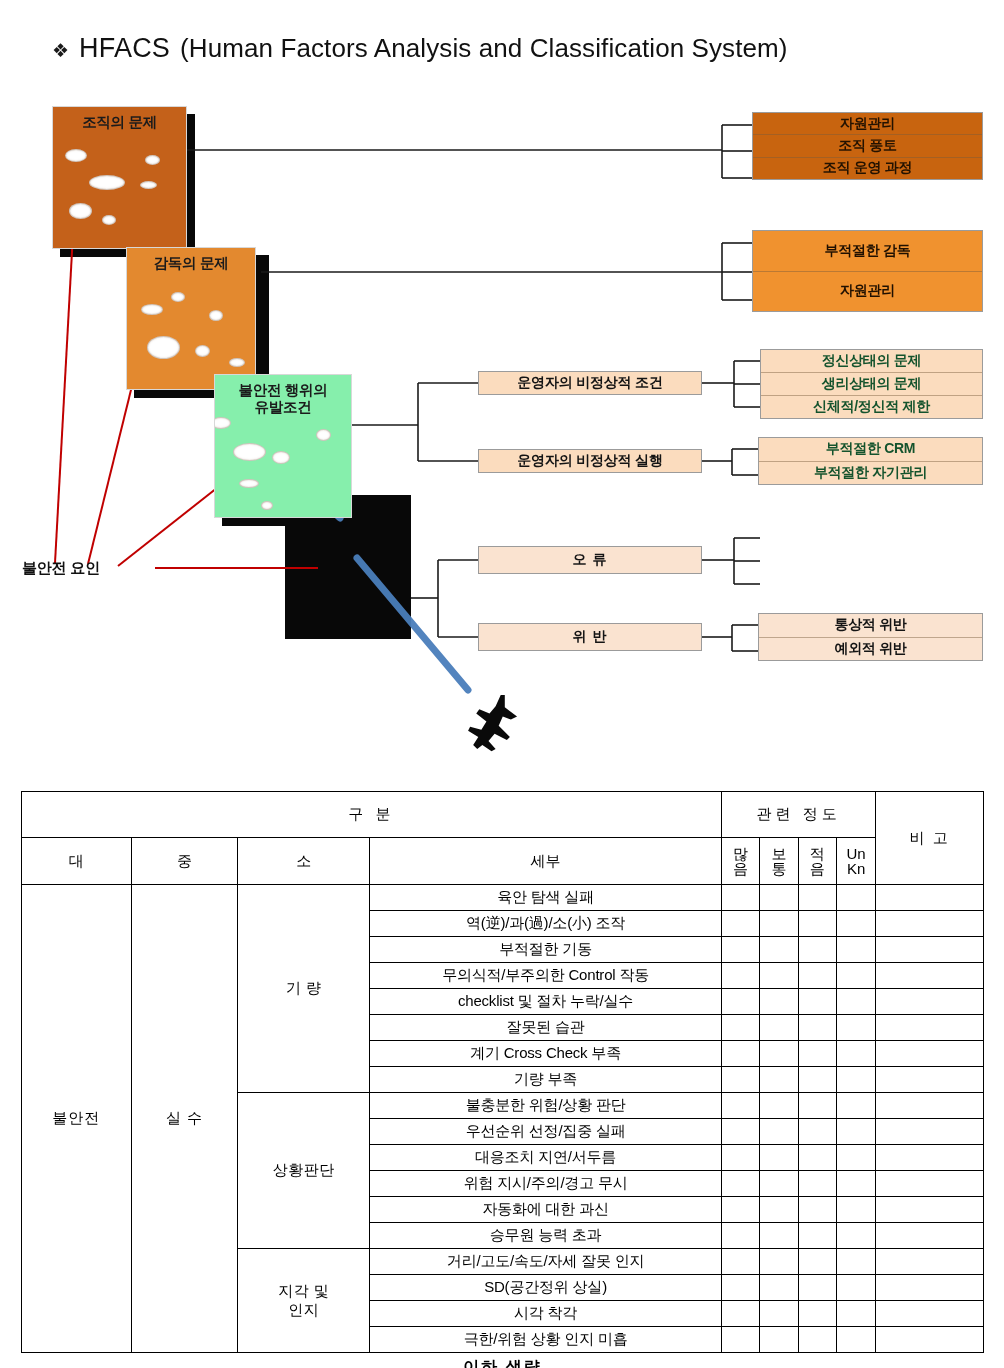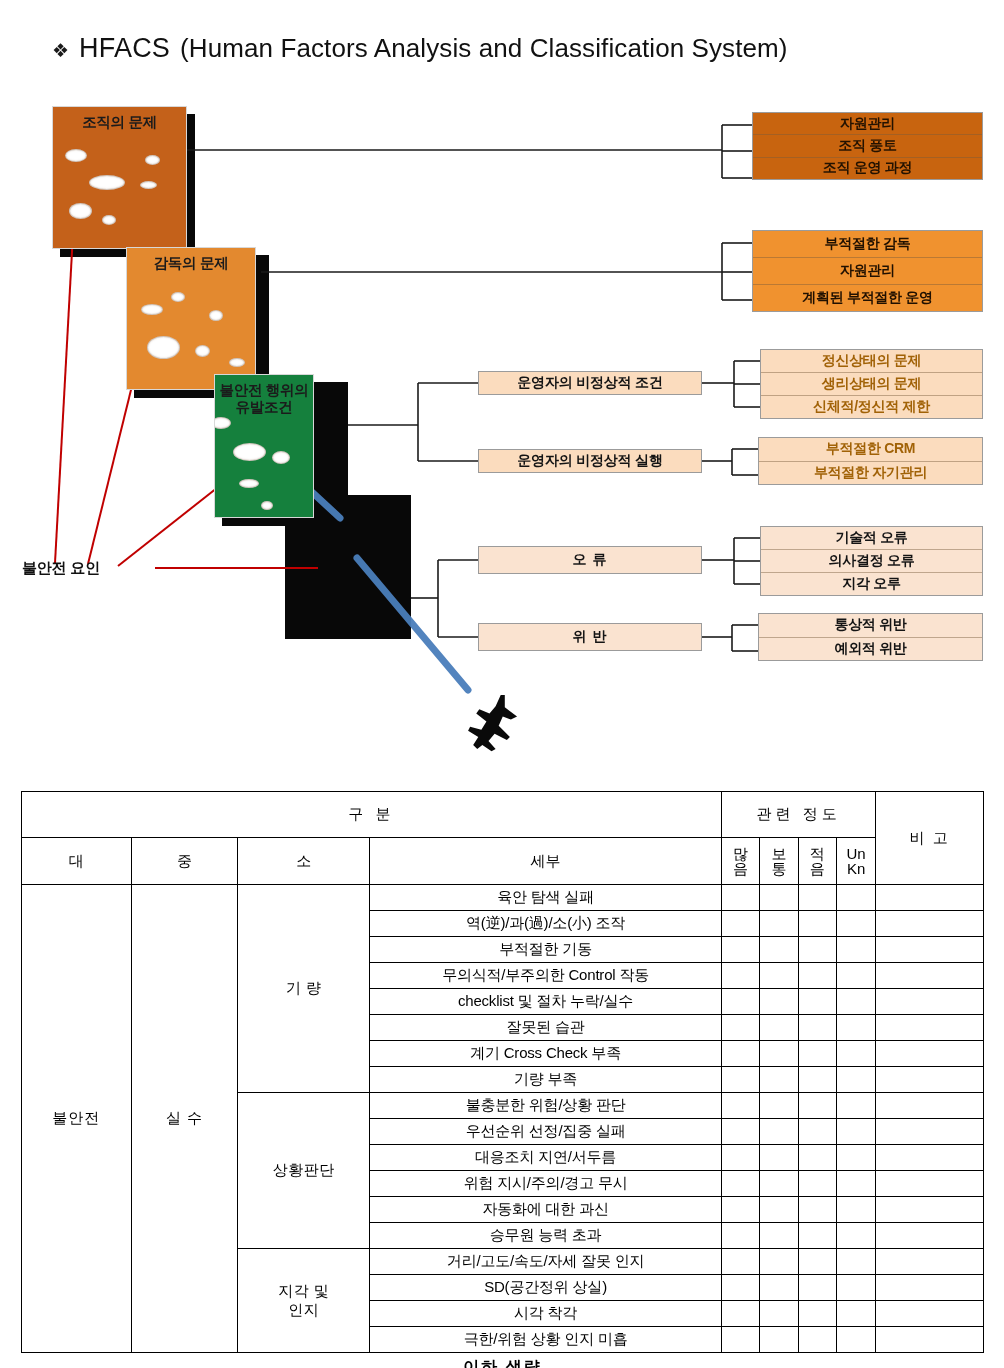--- a/index.html
+++ b/index.html
@@ -44,21 +44,21 @@
   .hole {
     position:absolute;
     background:#ffffff;
     border-radius:50%;
     border:1px solid rgba(170,150,135,.55);
     box-shadow: inset 0 0 2px rgba(150,120,95,.35);
   }
 
   #slice1 { left:52px;  top:106px; width:135px; height:143px; background:#C4611A; }
   #slice2 { left:126px; top:247px; width:130px; height:143px; background:#E3892F; }
-  #slice3 { left:214px; top:374px; width:100px; height:144px; background:#15803d; }
+  #slice3 { left:214px; top:374px; width:138px; height:144px; background:#86efac; }
   #slice4 { left:277px; top:487px; width:126px; height:144px; background:#F7DBC5; }
 
   
   .dbox {
     position:absolute;
     display:flex; flex-direction:column;
     border:1px solid #9b9b9b;
   }
   .dbox .brow {
     flex:1 1 auto;
@@ -68,21 +68,21 @@
     border-bottom:1px solid rgba(120,90,60,.45);
     white-space:nowrap;
   }
   .dbox .brow:last-child { border-bottom:none; }
 
   .lvl1 { background:#C8640F; }
   .lvl1 .brow { color:#231200; }
   .lvl2 { background:#F0922F; }
   .lvl2 .brow { color:#201000; }
   .lvl3 { background:#FBDCBE; }
-  .lvl3 .brow { color:#a16207; }
+  .lvl3 .brow { color:#14532d; }
   .lvl4 { background:#FAE3D0; }
   .lvl4 .brow { color:#141414; }
 
   .midbox {
     position:absolute;
     display:flex; align-items:center; justify-content:center;
     border:1px solid #9b9b9b;
     background:#FBDCBE;
     font-size:14px; font-weight:bold; color:#141414;
     letter-spacing:-.2px; white-space:nowrap;
@@ -273,21 +273,20 @@
 
   <div class="dbox lvl1" style="left:752px; top:112px; width:231px; height:68px;">
     <div class="brow">자원관리</div>
     <div class="brow">조직 풍토</div>
     <div class="brow">조직 운영 과정</div>
   </div>
 
   <div class="dbox lvl2" style="left:752px; top:230px; width:231px; height:82px;">
     <div class="brow">부적절한 감독</div>
     <div class="brow">자원관리</div>
-    <div class="brow">계획된 부적절한 운영</div>
   </div>
 
   <div class="midbox" style="left:478px; top:371px; width:224px; height:24px;">
     <span>운영자의 비정상적 조건</span>
   </div>
   <div class="dbox lvl3" style="left:760px; top:349px; width:223px; height:70px;">
     <div class="brow">정신상태의 문제</div>
     <div class="brow">생리상태의 문제</div>
     <div class="brow">신체적/정신적 제한</div>
   </div>
@@ -295,25 +294,20 @@
   <div class="midbox" style="left:478px; top:449px; width:224px; height:24px;">
     <span>운영자의 비정상적 실행</span>
   </div>
   <div class="dbox lvl3" style="left:758px; top:437px; width:225px; height:48px;">
     <div class="brow">부적절한 CRM</div>
     <div class="brow">부적절한 자기관리</div>
   </div>
 
   <div class="midbox wide" style="left:478px; top:546px; width:224px; height:28px;">
     <span>오 류</span>
-  </div>
-  <div class="dbox lvl4" style="left:760px; top:526px; width:223px; height:70px;">
-    <div class="brow">기술적 오류</div>
-    <div class="brow">의사결정 오류</div>
-    <div class="brow">지각 오루</div>
   </div>
 
   <div class="midbox wide" style="left:478px; top:623px; width:224px; height:28px;">
     <span>위 반</span>
   </div>
   <div class="dbox lvl4" style="left:758px; top:613px; width:225px; height:48px;">
     <div class="brow">통상적 위반</div>
     <div class="brow">예외적 위반</div>
   </div>
 </div>

